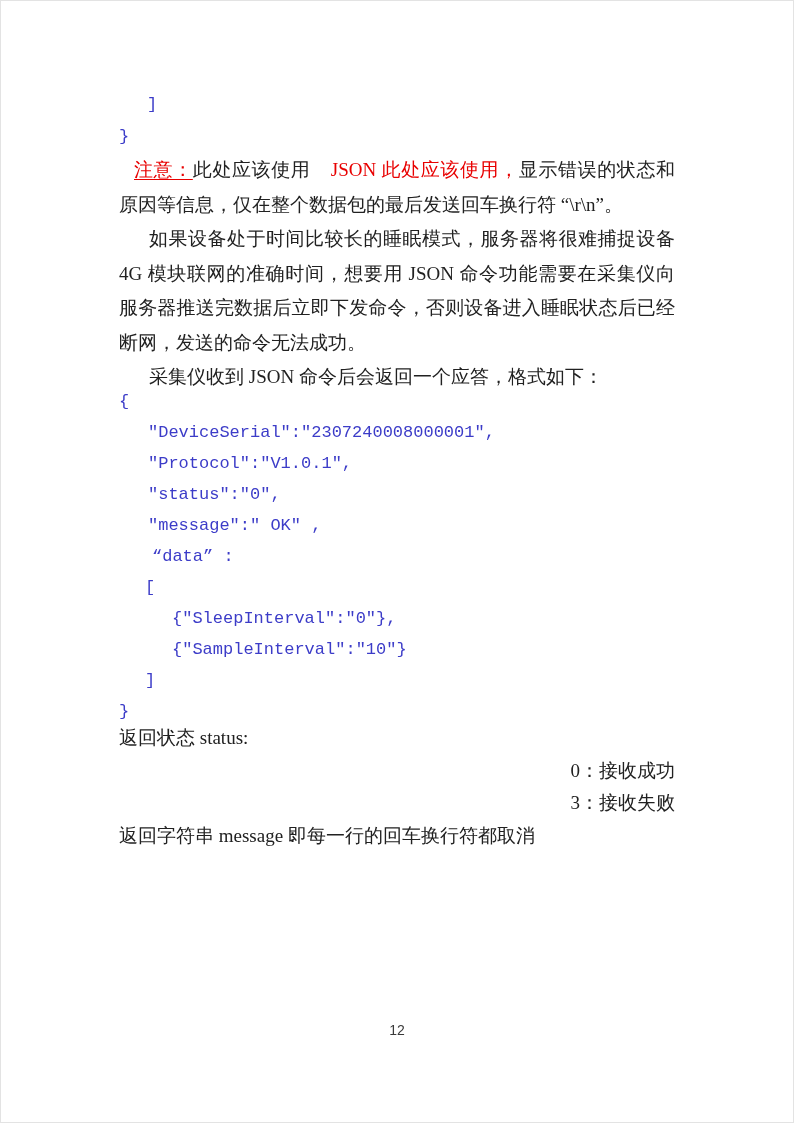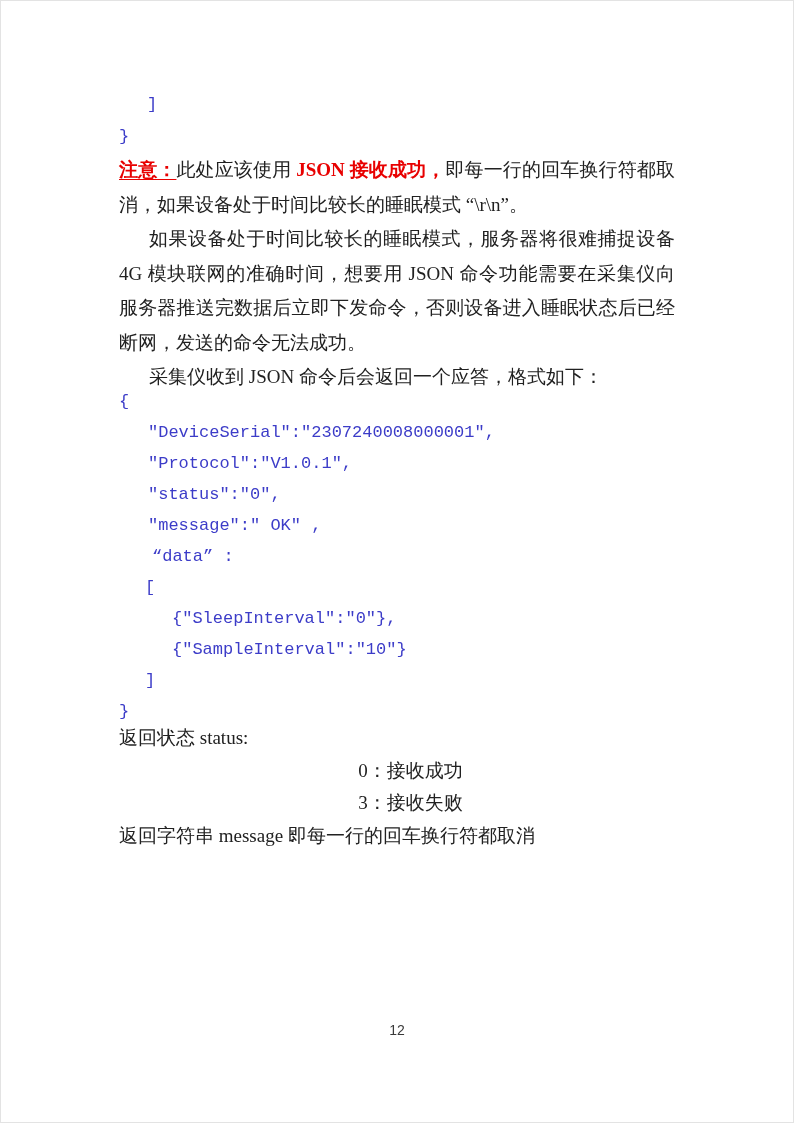--- a/index.html
+++ b/index.html
@@ -28,34 +28,34 @@
 
   
   .para {
     margin: 0;
     font-size: 19px;
     line-height: 34.5px;
     text-align: justify;
   }
   .indent { text-indent: 30px; }
   .red { color: #e80000; }
-  .bold { font-weight: bold; }
+  .bold { font-weight: normal; margin-left: 15px; }
   .underline { text-decoration: underline; text-underline-offset: 3px; }
 
   
   .code-block { margin-top: -9px; }
   .cb  { line-height: 31px; }
   .if  { padding-left: 29px; }
   .id  { padding-left: 33px; }
   .i1  { padding-left: 26px; }
   .i2  { padding-left: 53px; }
 
   
   .sh  { margin-top: -6px; line-height: 34px; text-align: left; }
-  .si  { padding-left: 27px; line-height: 32.5px; text-align: center; }
+  .si  { padding-left: 27px; line-height: 32.5px; text-align: right; }
   .msg { position: relative; line-height: 32px; text-align: left; }
   .msg-desc { position: absolute; left: 169px; top: 0; }
 
   .page-number {
     position: absolute;
     top: 1021px;
     left: 0;
     width: 100%;
     text-align: center;
     font-family: "Liberation Sans", "DejaVu Sans", sans-serif;
@@ -65,21 +65,21 @@
 </style>
 </head>
 <body>
 
 <div class="page">
   <div class="content">
 
     <div class="code i1t">]</div>
     <div class="code">}</div>
 
-    <p class="para"><span class="red bold underline">注意：</span><span>此处应该使用 </span><span class="red bold">JSON 接收成功，</span><span>即每一行的回车换行符都取消，如果设备处于时间比较长的睡眠模式 “\r\n”。</span></p>
+    <p class="para"><span class="red bold underline">注意：</span><span>此处应该使用 </span><span class="red bold">JSON 此处应该使用，</span><span>显示错误的状态和原因等信息，仅在整个数据包的最后发送回车换行符 “\r\n”。</span></p>
 
     <p class="para indent">如果设备处于时间比较长的睡眠模式，服务器将很难捕捉设备 4G 模块联网的准确时间，想要用 JSON 命令功能需要在采集仪向服务器推送完数据后立即下发命令，否则设备进入睡眠状态后已经断网，发送的命令无法成功。</p>
     <p class="para indent">采集仪收到 JSON 命令后会返回一个应答，格式如下：</p>
 
     <div class="code-block">
       <div class="code cb">{</div>
       <div class="code cb if">"DeviceSerial":"2307240008000001",</div>
       <div class="code cb if">"Protocol":"V1.0.1",</div>
       <div class="code cb if">"status":"0",</div>
       <div class="code cb if">"message":" OK" ,</div>

